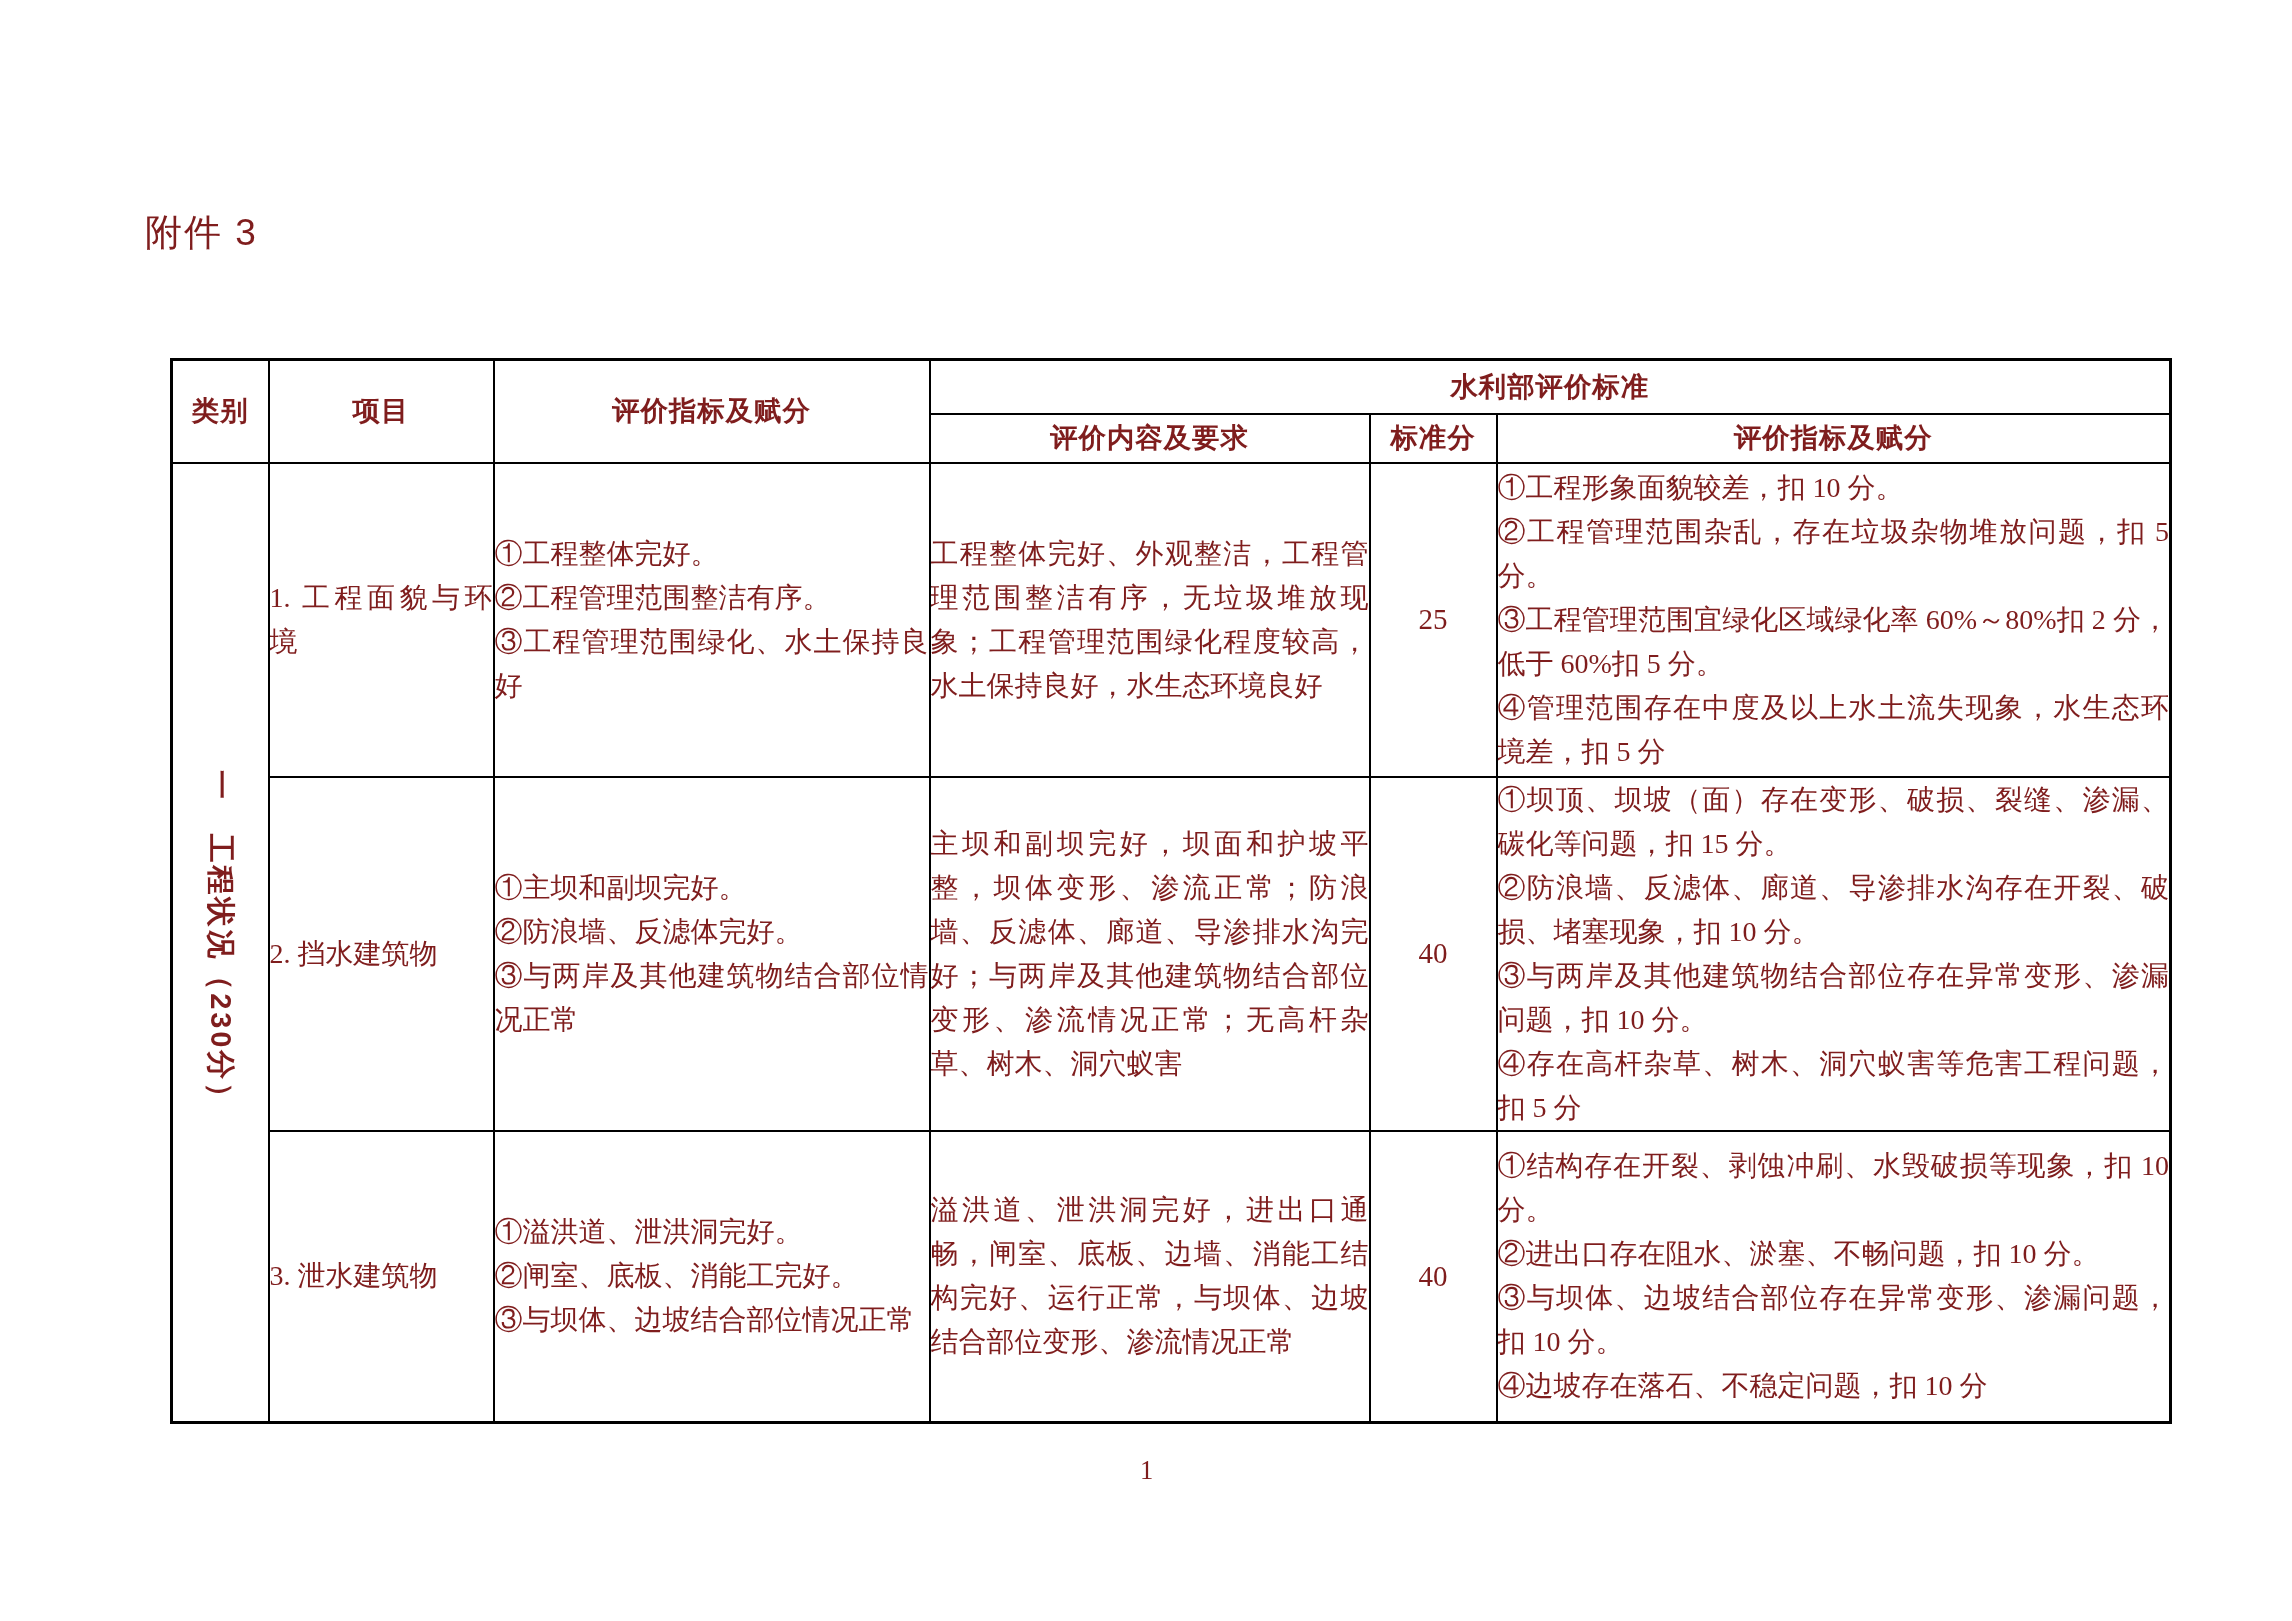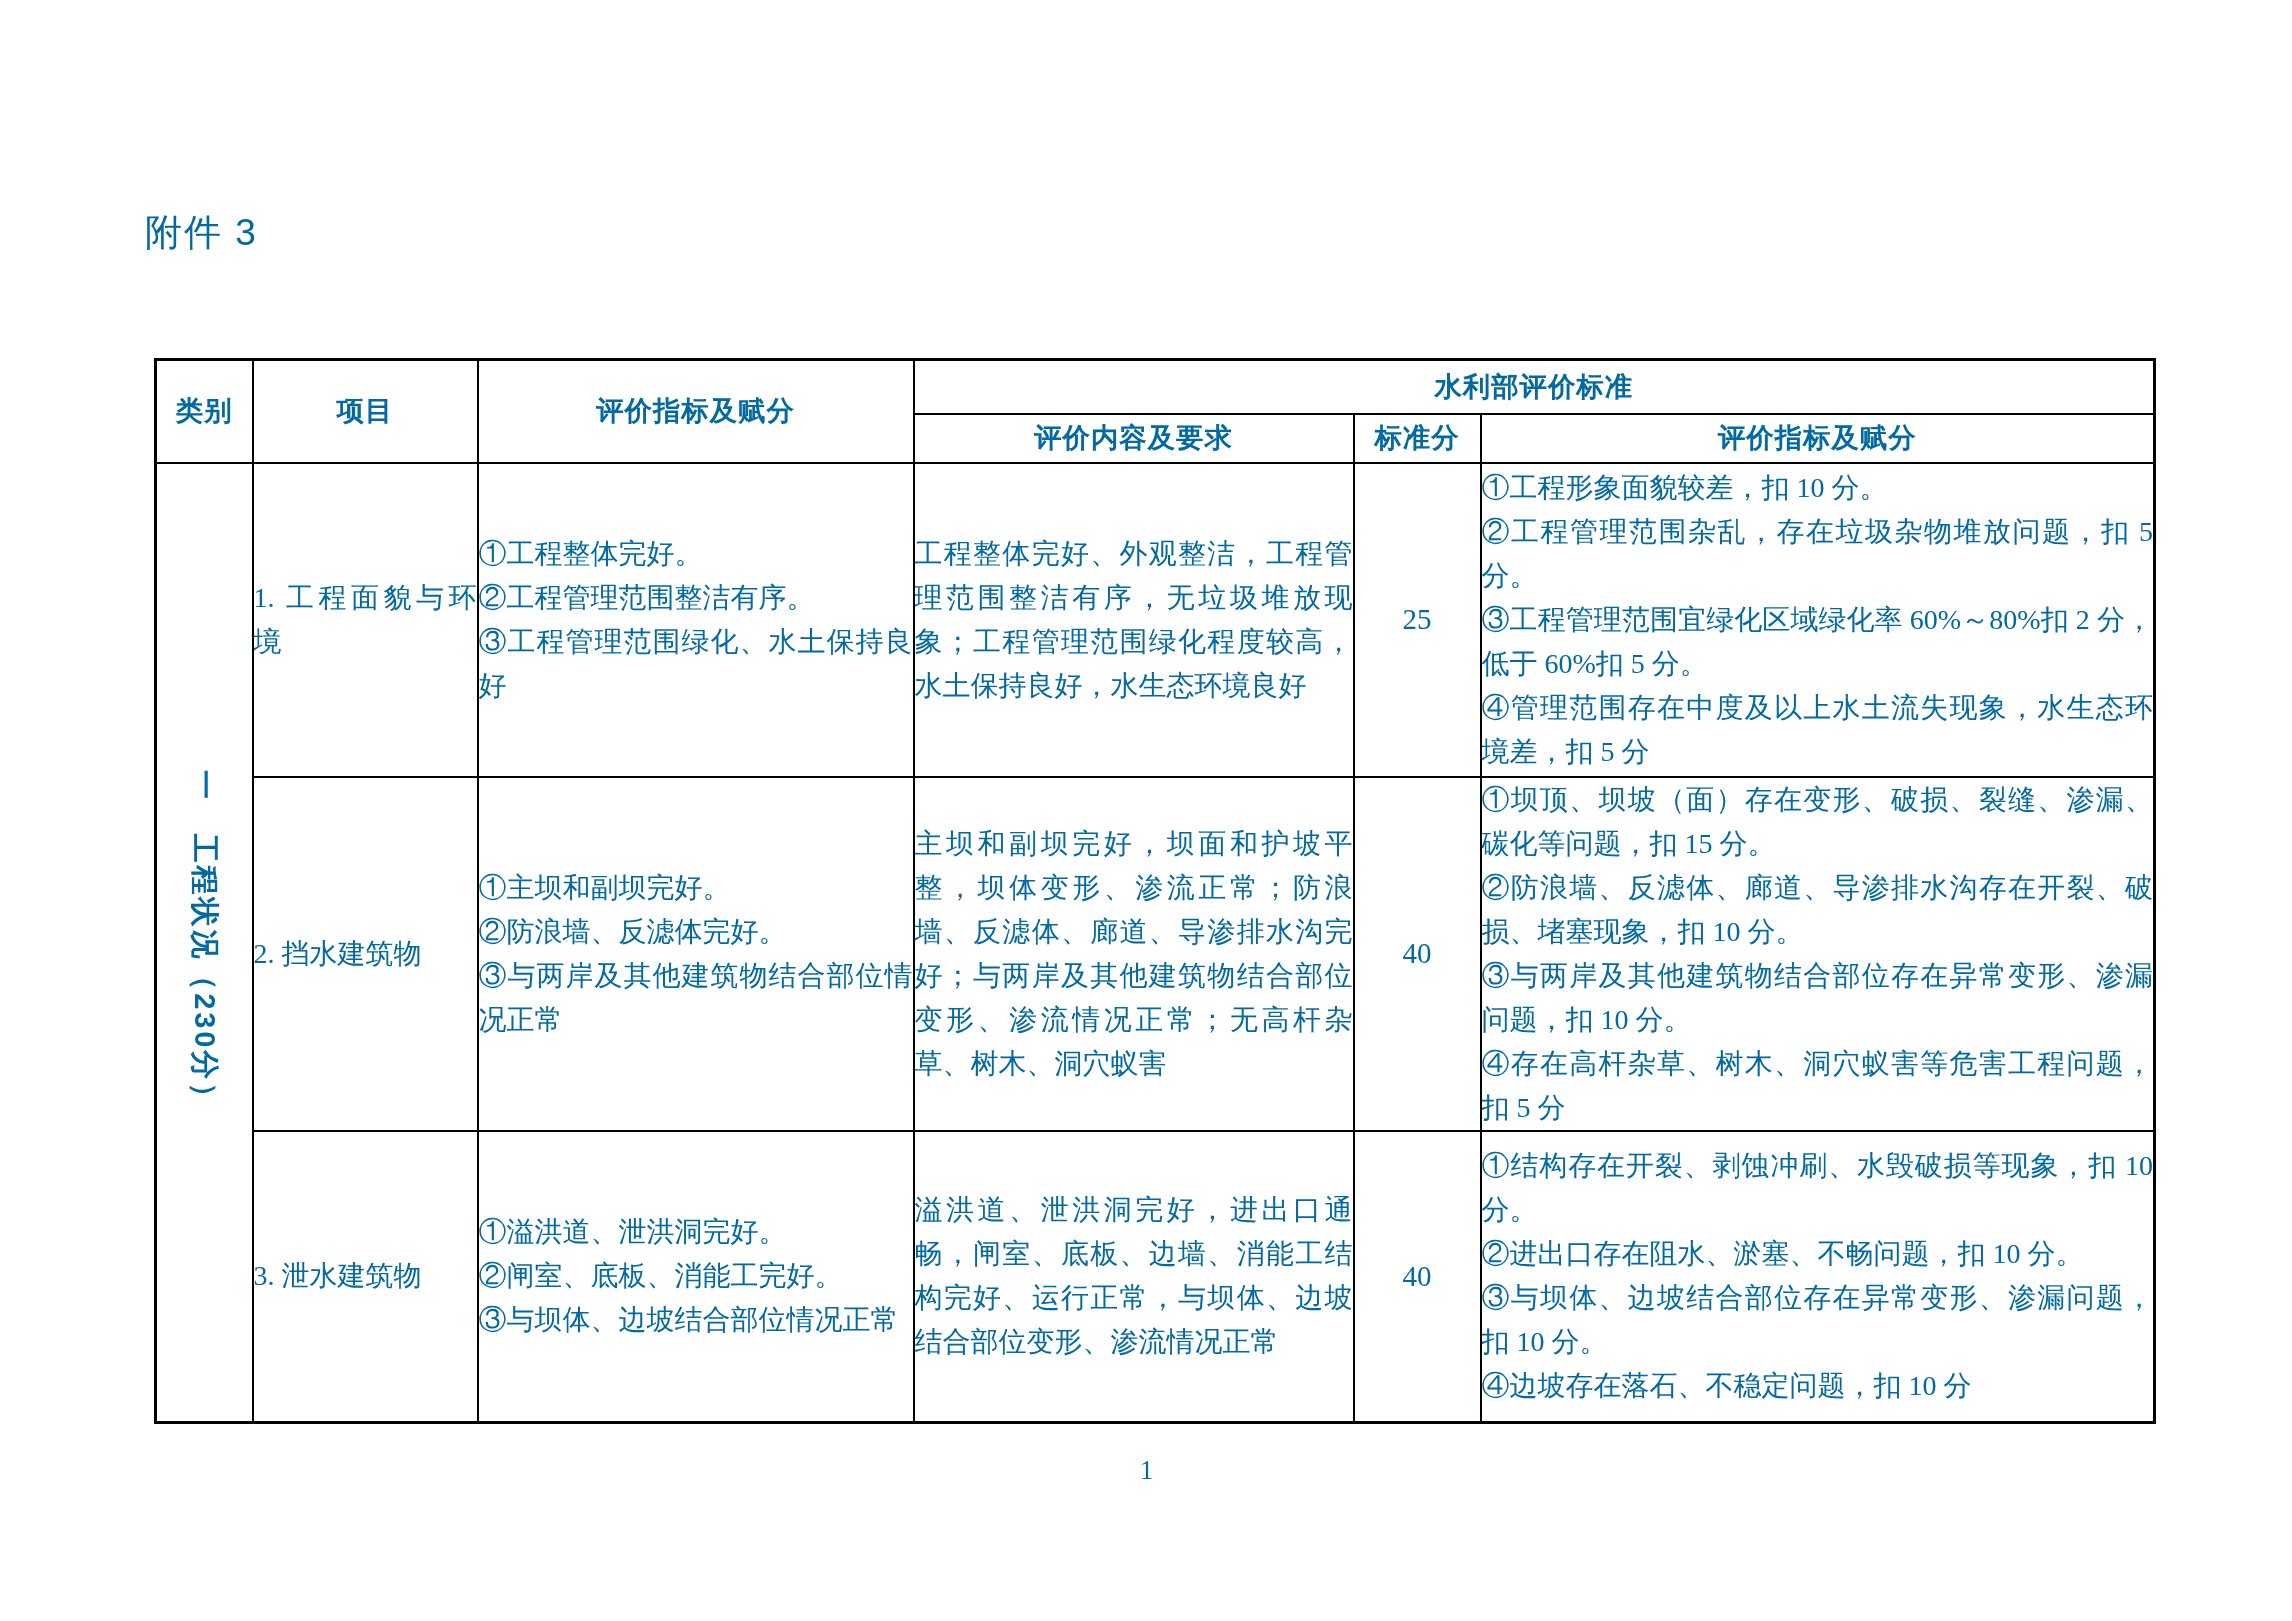--- a/index.html
+++ b/index.html
@@ -1,36 +1,36 @@
 <!DOCTYPE html>
 <html><head>
 <meta charset="utf-8">
 <style>
   html,body{margin:0;padding:0;background:#ffffff;}
   .page{
     position:relative;
     width:2293px;height:1621px;
     background:#ffffff;
     font-family:"Liberation Serif","DejaVu Serif",serif;
-    color:#0369a1;
+    color:#7f1d1d;
     overflow:hidden;
   }
   .attachment{
     position:absolute;left:145px;top:208px;
     font-family:"Liberation Sans","DejaVu Sans",sans-serif;
     font-size:37px;font-weight:500;letter-spacing:2px;
   }
   .doc-title{
     position:absolute;left:157px;top:271px;width:2039px;
     text-align:center;
     font-family:"Liberation Sans","DejaVu Sans",sans-serif;
     font-size:47px;font-weight:bold;letter-spacing:2.9px;
   }
   table.main{
-    position:absolute;left:154px;top:358px;
+    position:absolute;left:170px;top:358px;
     width:2000px;
     border-collapse:collapse;
     table-layout:fixed;
     border:3.9px solid #000;
   }
   table.main th, table.main td{
     border:2.9px solid #000;
     padding:0;
     vertical-align:middle;
     overflow:hidden;

